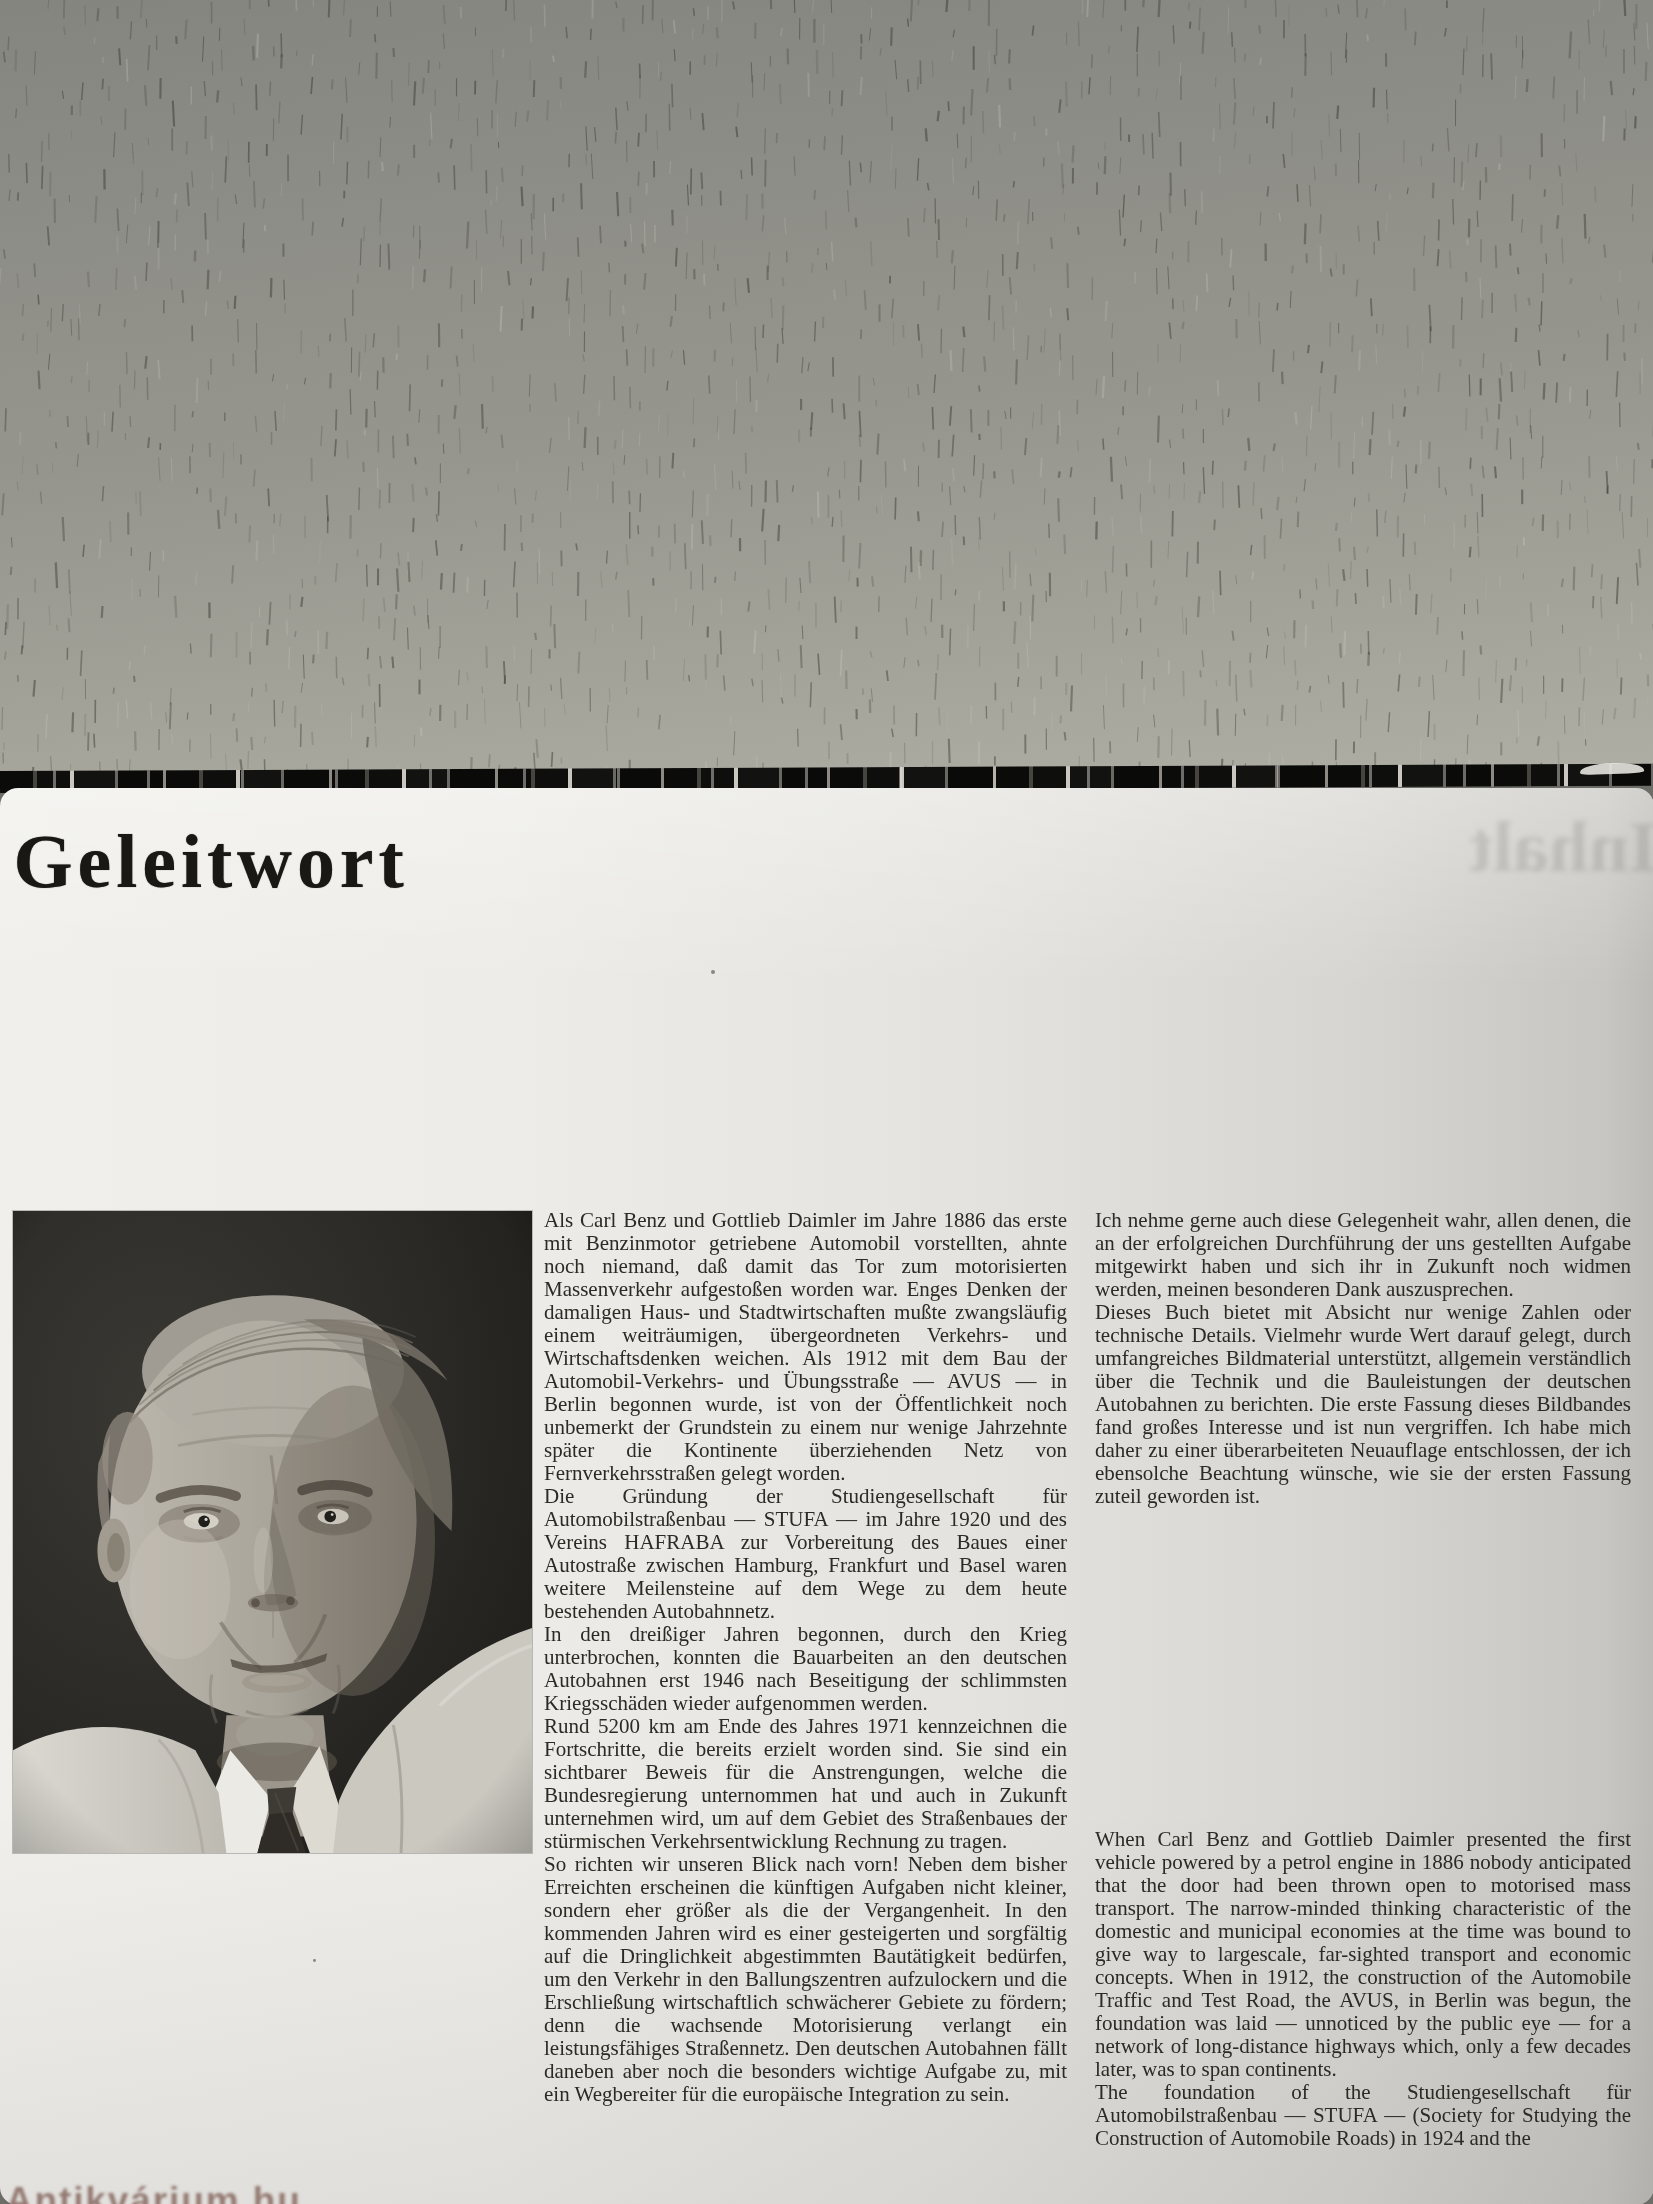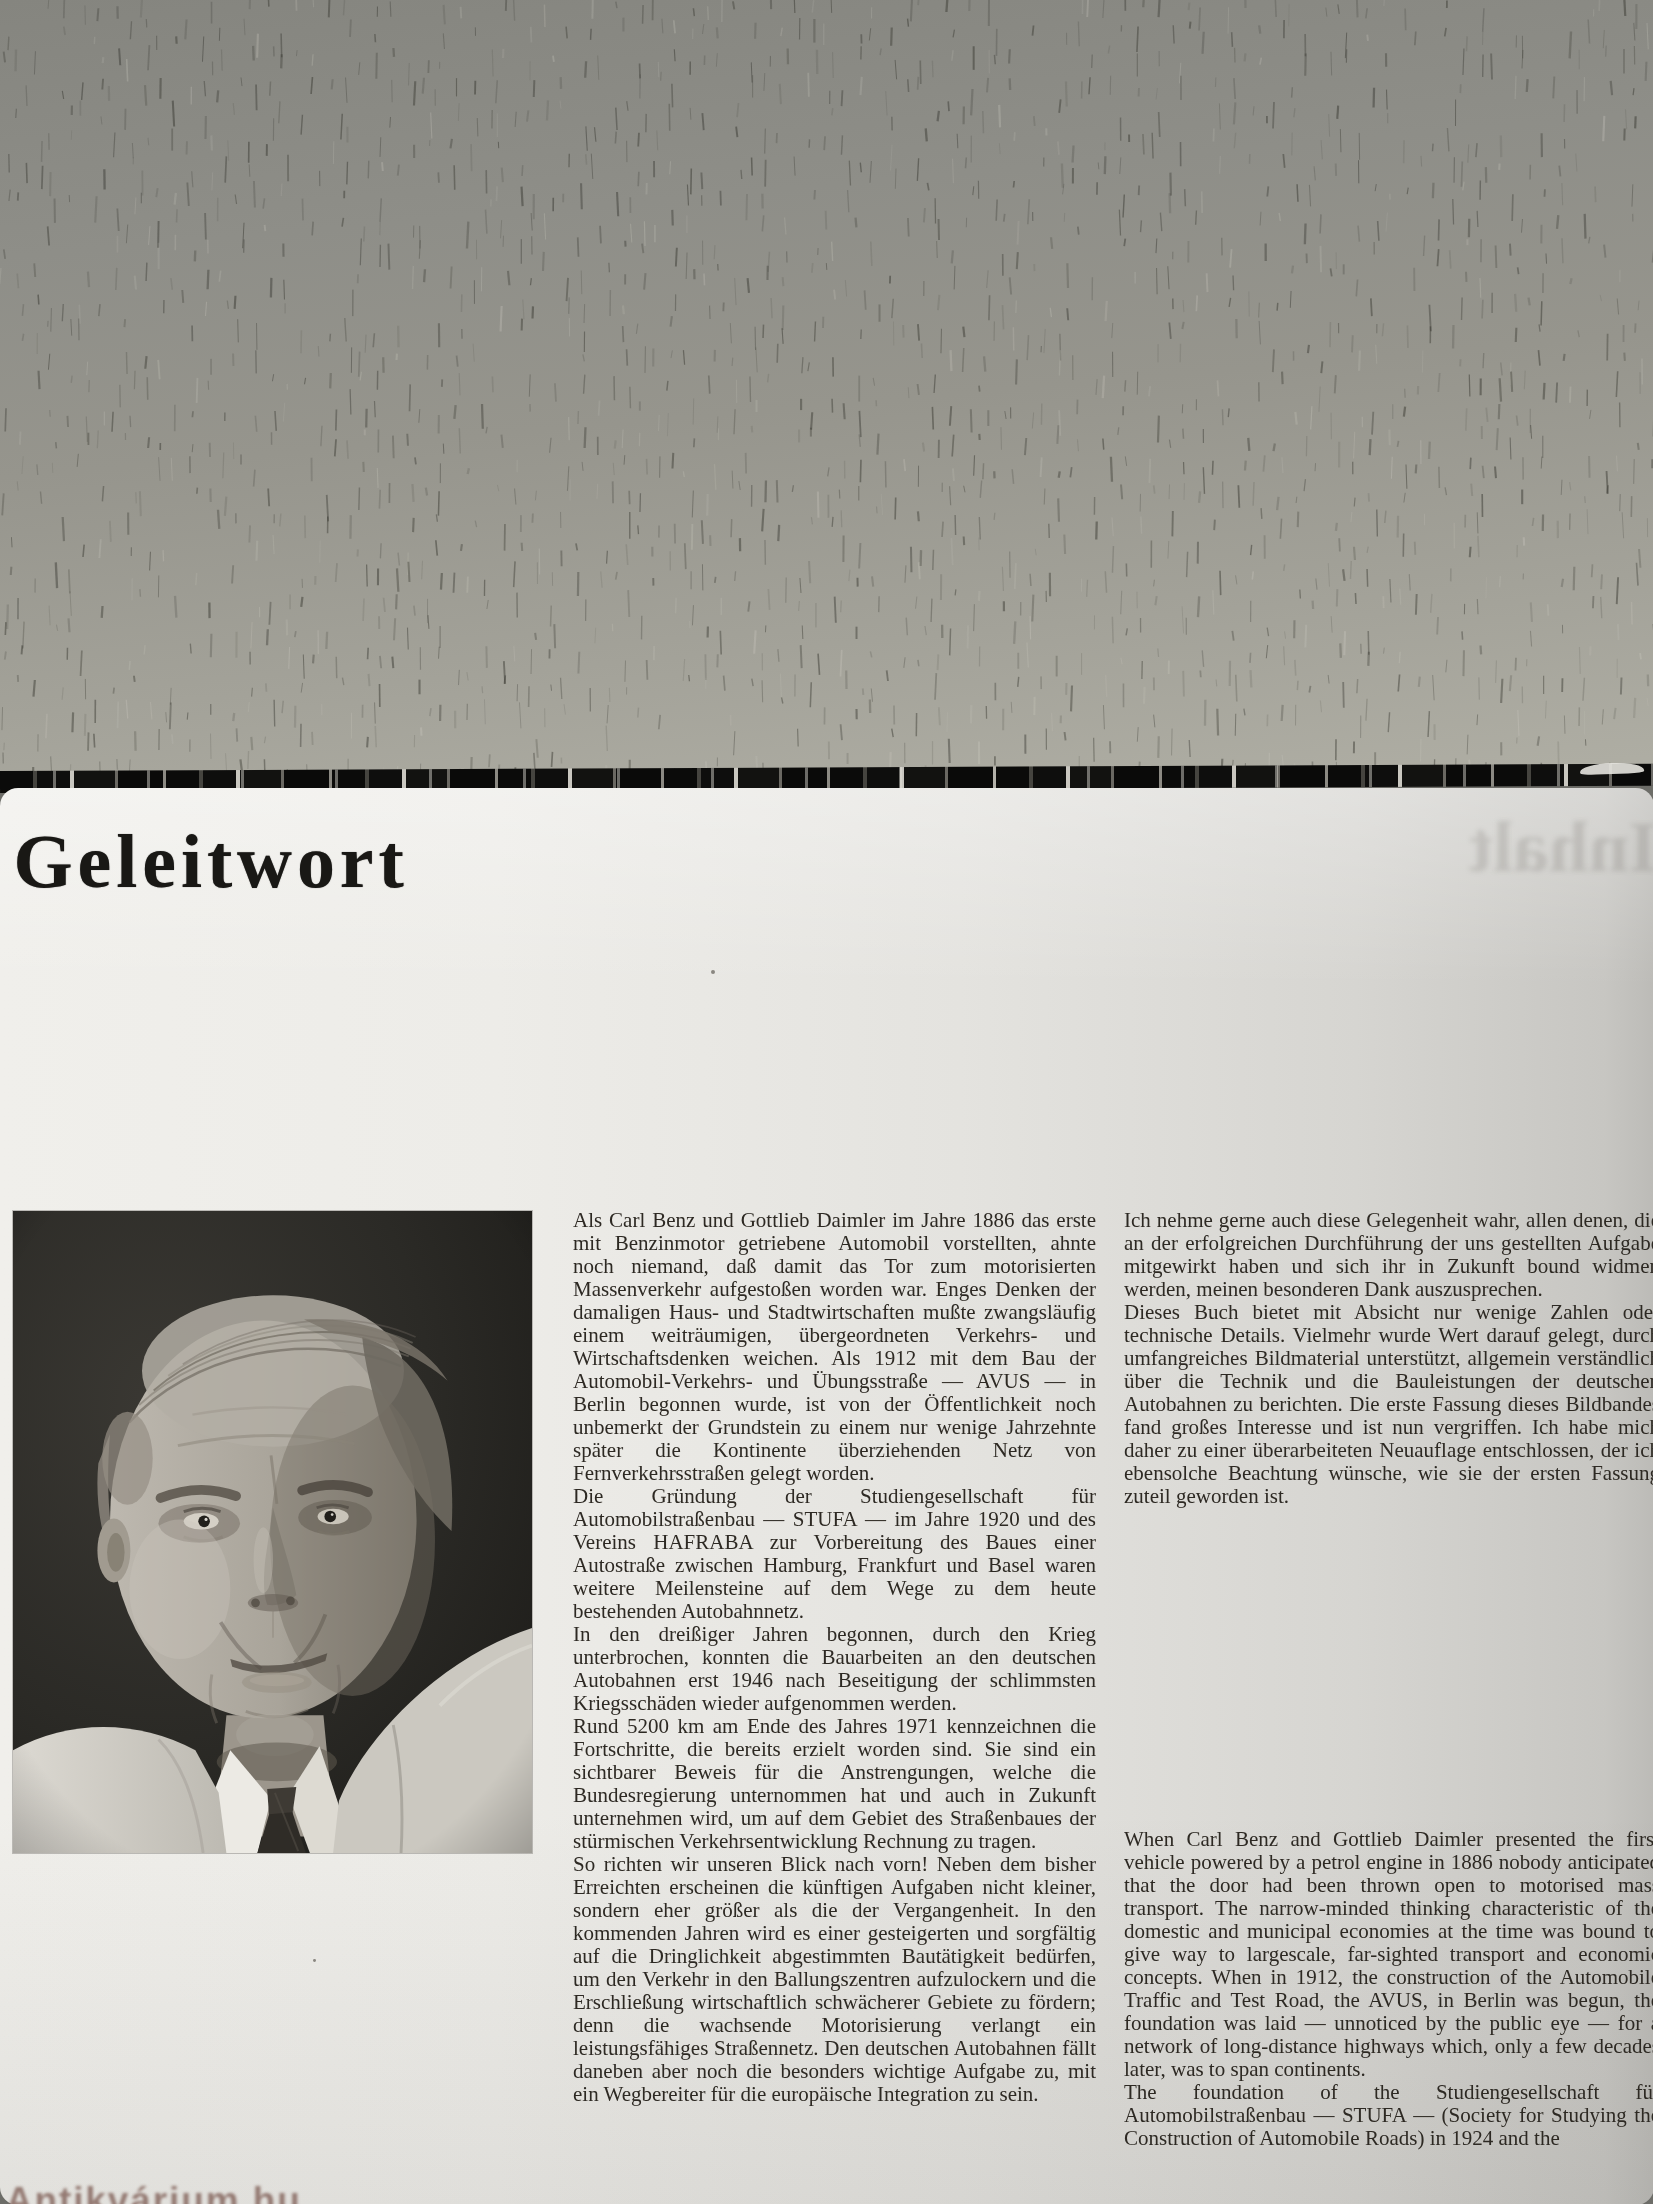--- a/index.html
+++ b/index.html
@@ -44,21 +44,21 @@
     font-weight:bold;font-size:72px;line-height:1;color:rgba(92,90,84,.18);
     transform:scaleX(-1);filter:blur(2.9px);
   }
   .photo{
     position:absolute;left:12.6px;top:423px;width:519px;height:642px;
     box-shadow:0 0 0 1px rgba(30,28,25,.25);
   }
   .photo svg{display:block;width:100%;height:100%;}
   .col{
     position:absolute;color:#2d2923;
-    font-size:21px;line-height:23px;text-align:justify;margin-left:29px;
+    font-size:21px;line-height:23px;text-align:justify;
   }
   .col p{margin:0;}
   .col1{left:544px;top:421px;width:523px;}
   .col2de{left:1095px;top:421px;width:536px;}
   .col2en{left:1095px;top:1040px;width:536px;}
   .watermark{
     position:absolute;left:5.8px;top:1392px;
     font-family:"Liberation Sans","DejaVu Sans",sans-serif;
     font-weight:bold;font-size:37px;letter-spacing:1.9px;
     color:rgba(122,88,79,.78);filter:blur(1.4px);
@@ -1977,21 +1977,21 @@
 
     <div class="col col1" lang="de">
       <p>Als Carl Benz und Gottlieb Daimler im Jahre 1886 das erste mit Benzinmotor getriebene Automobil vorstellten, ahnte noch niemand, daß damit das Tor zum motorisierten Massenverkehr aufgestoßen worden war. Enges Denken der damaligen Haus- und Stadtwirtschaften mußte zwangsläufig einem weiträumigen, übergeordneten Verkehrs- und Wirtschaftsdenken weichen. Als 1912 mit dem Bau der Automobil-Verkehrs- und Übungsstraße — AVUS — in Berlin begonnen wurde, ist von der Öffentlichkeit noch unbemerkt der Grundstein zu einem nur wenige Jahrzehnte später die Kontinente überziehenden Netz von Fernverkehrsstraßen gelegt worden.</p>
       <p>Die Gründung der Studiengesellschaft für Automobilstraßenbau — STUFA — im Jahre 1920 und des Vereins HAFRABA zur Vorbereitung des Baues einer Autostraße zwischen Hamburg, Frankfurt und Basel waren weitere Meilensteine auf dem Wege zu dem heute bestehenden Autobahnnetz.</p>
       <p>In den dreißiger Jahren begonnen, durch den Krieg unterbrochen, konnten die Bauarbeiten an den deutschen Autobahnen erst 1946 nach Beseitigung der schlimmsten Kriegsschäden wieder aufgenommen werden.</p>
       <p>Rund 5200 km am Ende des Jahres 1971 kennzeichnen die Fortschritte, die bereits erzielt worden sind. Sie sind ein sichtbarer Beweis für die Anstrengungen, welche die Bundesregierung unternommen hat und auch in Zukunft unternehmen wird, um auf dem Gebiet des Straßenbaues der stürmischen Verkehrsentwicklung Rechnung zu tragen.</p>
       <p>So richten wir unseren Blick nach vorn! Neben dem bisher Erreichten erscheinen die künftigen Aufgaben nicht kleiner, sondern eher größer als die der Vergangenheit. In den kommenden Jahren wird es einer gesteigerten und sorgfältig auf die Dringlichkeit abgestimmten Bautätigkeit bedürfen, um den Verkehr in den Ballungszentren aufzulockern und die Erschließung wirtschaftlich schwächerer Gebiete zu fördern; denn die wachsende Motorisierung verlangt ein leistungsfähiges Straßennetz. Den deutschen Autobahnen fällt daneben aber noch die besonders wichtige Aufgabe zu, mit ein Wegbereiter für die europäische Integration zu sein.</p>
     </div>
 
     <div class="col col2de" lang="de">
-      <p>Ich nehme gerne auch diese Gelegenheit wahr, allen denen, die an der erfolgreichen Durchführung der uns gestellten Aufgabe mitgewirkt haben und sich ihr in Zukunft bound widmen werden, meinen besonderen Dank auszusprechen.</p>
+      <p>Ich nehme gerne auch diese Gelegenheit wahr, allen denen, die an der erfolgreichen Durchführung der uns gestellten Aufgabe mitgewirkt haben und sich ihr in Zukunft noch widmen werden, meinen besonderen Dank auszusprechen.</p>
       <p>Dieses Buch bietet mit Absicht nur wenige Zahlen oder technische Details. Vielmehr wurde Wert darauf gelegt, durch umfangreiches Bildmaterial unterstützt, allgemein verständlich über die Technik und die Bauleistungen der deutschen Autobahnen zu berichten. Die erste Fassung dieses Bildbandes fand großes Interesse und ist nun vergriffen. Ich habe mich daher zu einer überarbeiteten Neuauflage entschlossen, der ich ebensolche Beachtung wünsche, wie sie der ersten Fassung zuteil geworden ist.</p>
     </div>
 
     <div class="col col2en" lang="en">
       <p>When Carl Benz and Gottlieb Daimler presented the first vehicle powered by a petrol engine in 1886 nobody anticipated that the door had been thrown open to motorised mass transport. The narrow-minded thinking characteristic of the domestic and municipal economies at the time was bound to give way to largescale, far-sighted transport and economic concepts. When in 1912, the construction of the Automobile Traffic and Test Road, the AVUS, in Berlin was begun, the foundation was laid — unnoticed by the public eye — for a network of long-distance highways which, only a few decades later, was to span continents.</p>
       <p>The foundation of the Studiengesellschaft für Automobilstraßenbau — STUFA — (Society for Studying the Construction of Automobile Roads) in 1924 and the</p>
     </div>
 
     <div class="watermark">Antikvárium.hu</div>
   </div>

